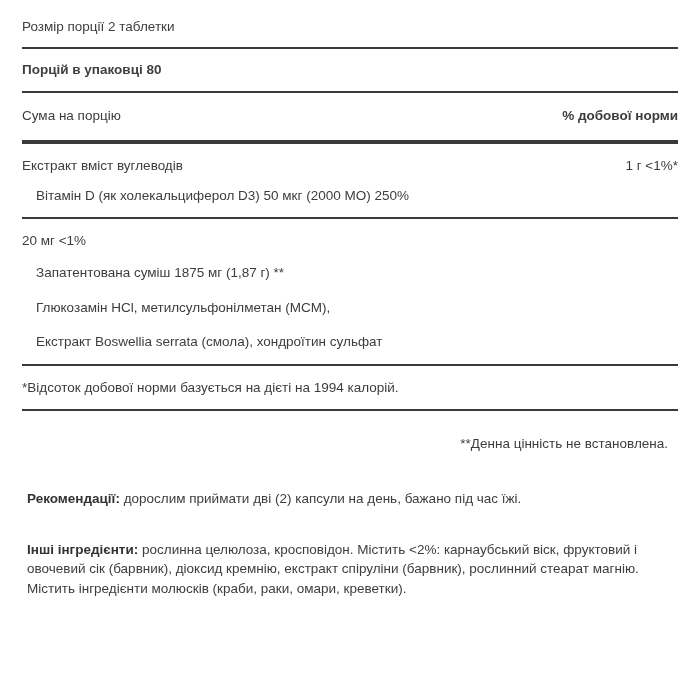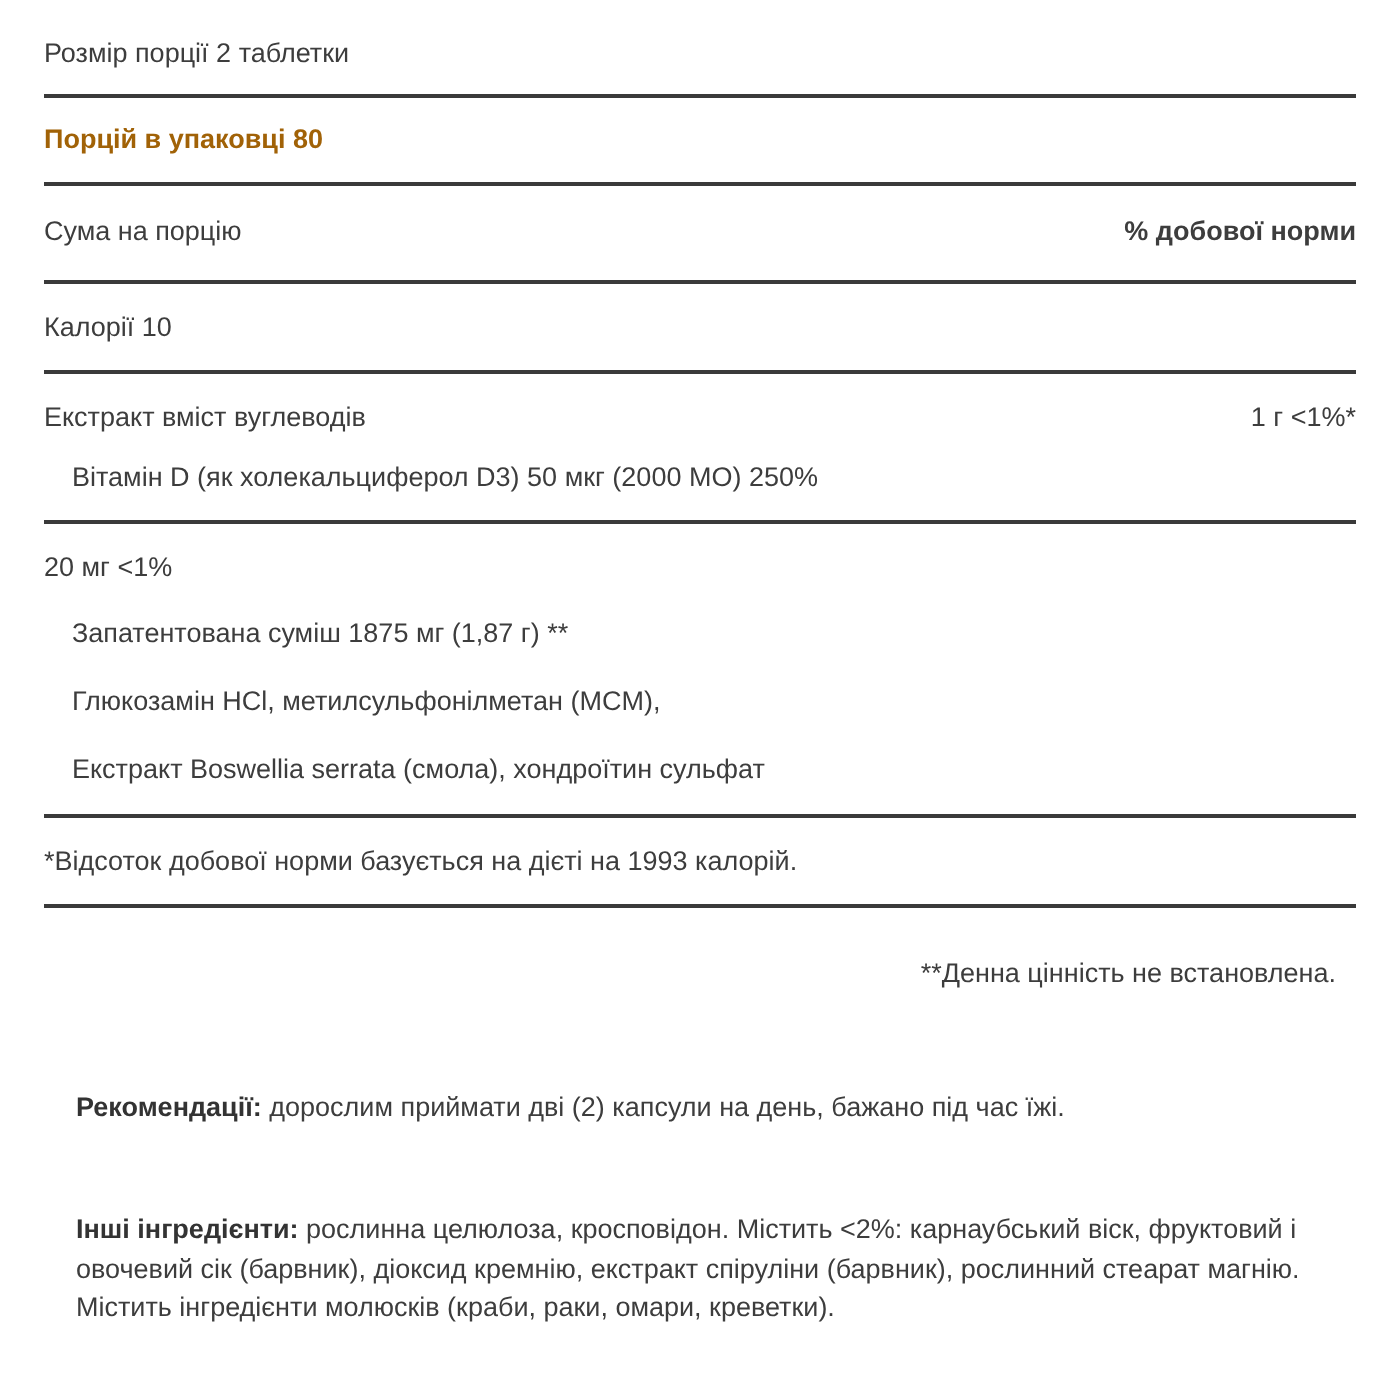--- a/index.html
+++ b/index.html
@@ -49,21 +49,21 @@
     line-height: 1.35;
     white-space: nowrap;
   }
 
   .sep {
     border-top: 2px solid #3a3a3a;
     width: 656px;
     height: 0;
   }
 
-  .bold { font-weight: bold; color: #a16207; }
+  .bold { font-weight: bold; color: #404040; }
   .indent-1 { padding-left: 14px; }
 
   
   .r-serving      { padding: 18px 0 11px 0; }
   .r-servings     { padding: 12px 0 12px 0; }
   .r-amount       { padding: 14px 0 14px 0; }
   .r-calories     { padding: 13px 0 12px 0; }
   .r-carbs        { padding: 13px 0 6px 0; }
   .r-vitd         { padding: 6px 0 12px 0; }
   .r-sodium       { padding: 13px 0 6px 0; }
@@ -79,21 +79,21 @@
     text-align: right;
     line-height: 1.35;
     white-space: nowrap;
   }
 
   .footnote { line-height: 1.42; }
 
   
   .para {
     line-height: 1.45;
-    margin: 16px;
+    margin: 5px;
   }
   .p-directions { padding: 18px 0 0 0; }
   .p-other      { padding: 26px 0 0 0; }
   .para .lead   { font-weight: bold; color: #333; }
 </style>
 </head>
 <body>
 
 <div class="panel">
 
@@ -111,24 +111,20 @@
 
     <div class="sep"></div>
 
     <div class="frow r-amount">
       <div class="fname amount-label">Сума на порцію</div>
       <div class="dv-label" style="max-width:120px; white-space:normal;">% добової норми</div>
     </div>
 
     <div class="sep"></div>
 
-    <div class="frow r-calories">
-      <div class="fname">Калорії 10</div>
-      <div class="fval"></div>
-    </div>
 
     <div class="sep"></div>
 
     <div class="frow r-carbs">
       <div class="fname">Екстракт вміст вуглеводів</div>
       <div class="fval">1 г &lt;1%*</div>
     </div>
 
     <div class="frow r-vitd">
       <div class="fname indent-1">Вітамін D (як холекальциферол D3) 50 мкг (2000 МО) 250%</div>
@@ -152,21 +148,21 @@
     </div>
 
     <div class="frow r-ing2">
       <div class="fname indent-1">Екстракт Boswellia serrata (смола), хондроїтин сульфат</div>
       <div class="fval"></div>
     </div>
 
     <div class="sep"></div>
 
     <div class="frow r-foot1">
-      <div class="fname footnote" style="max-width:430px;">*Відсоток добової норми базується на дієті на 1993 калорій.</div>
+      <div class="fname footnote" style="max-width:430px;">*Відсоток добової норми базується на дієті на 1994 калорій.</div>
     </div>
 
     <div class="sep"></div>
 
     <div class="frow r-foot2">
       <div class="fname footnote">**Денна цінність не встановлена.</div>
     </div>
 
   </div>
 

